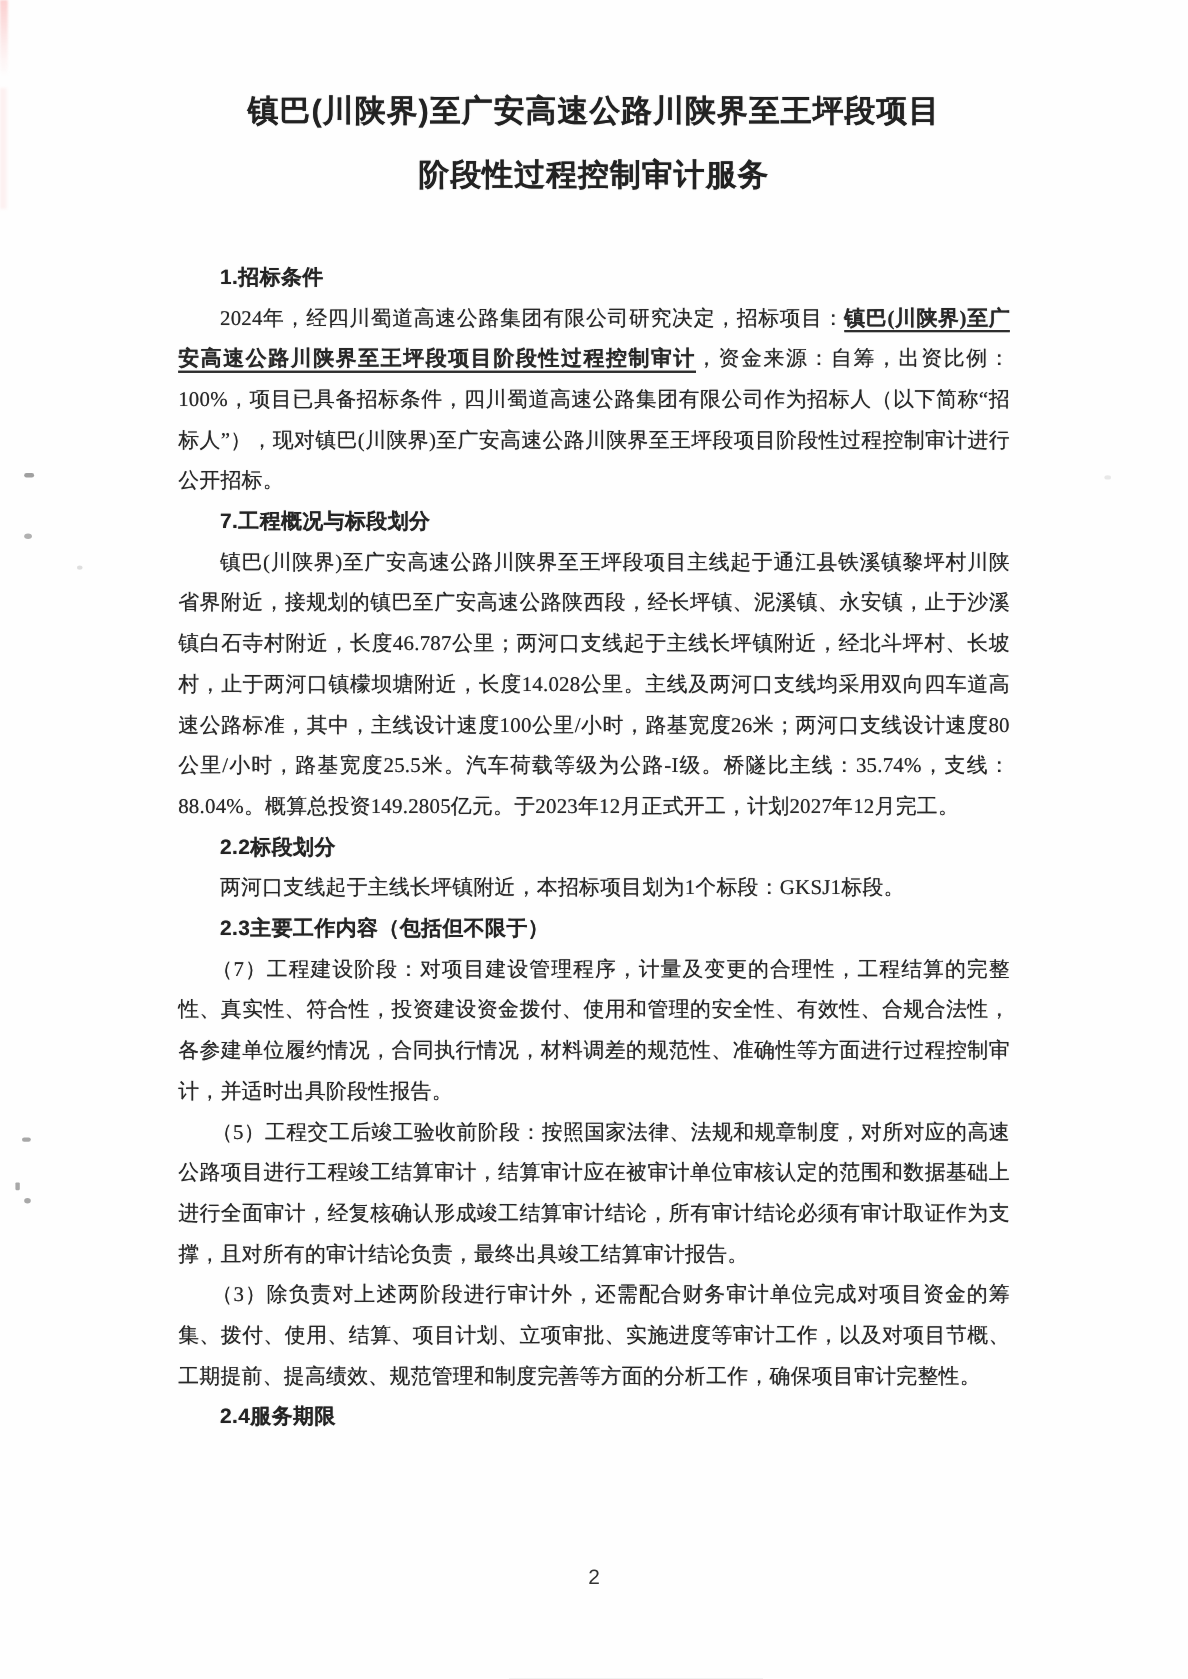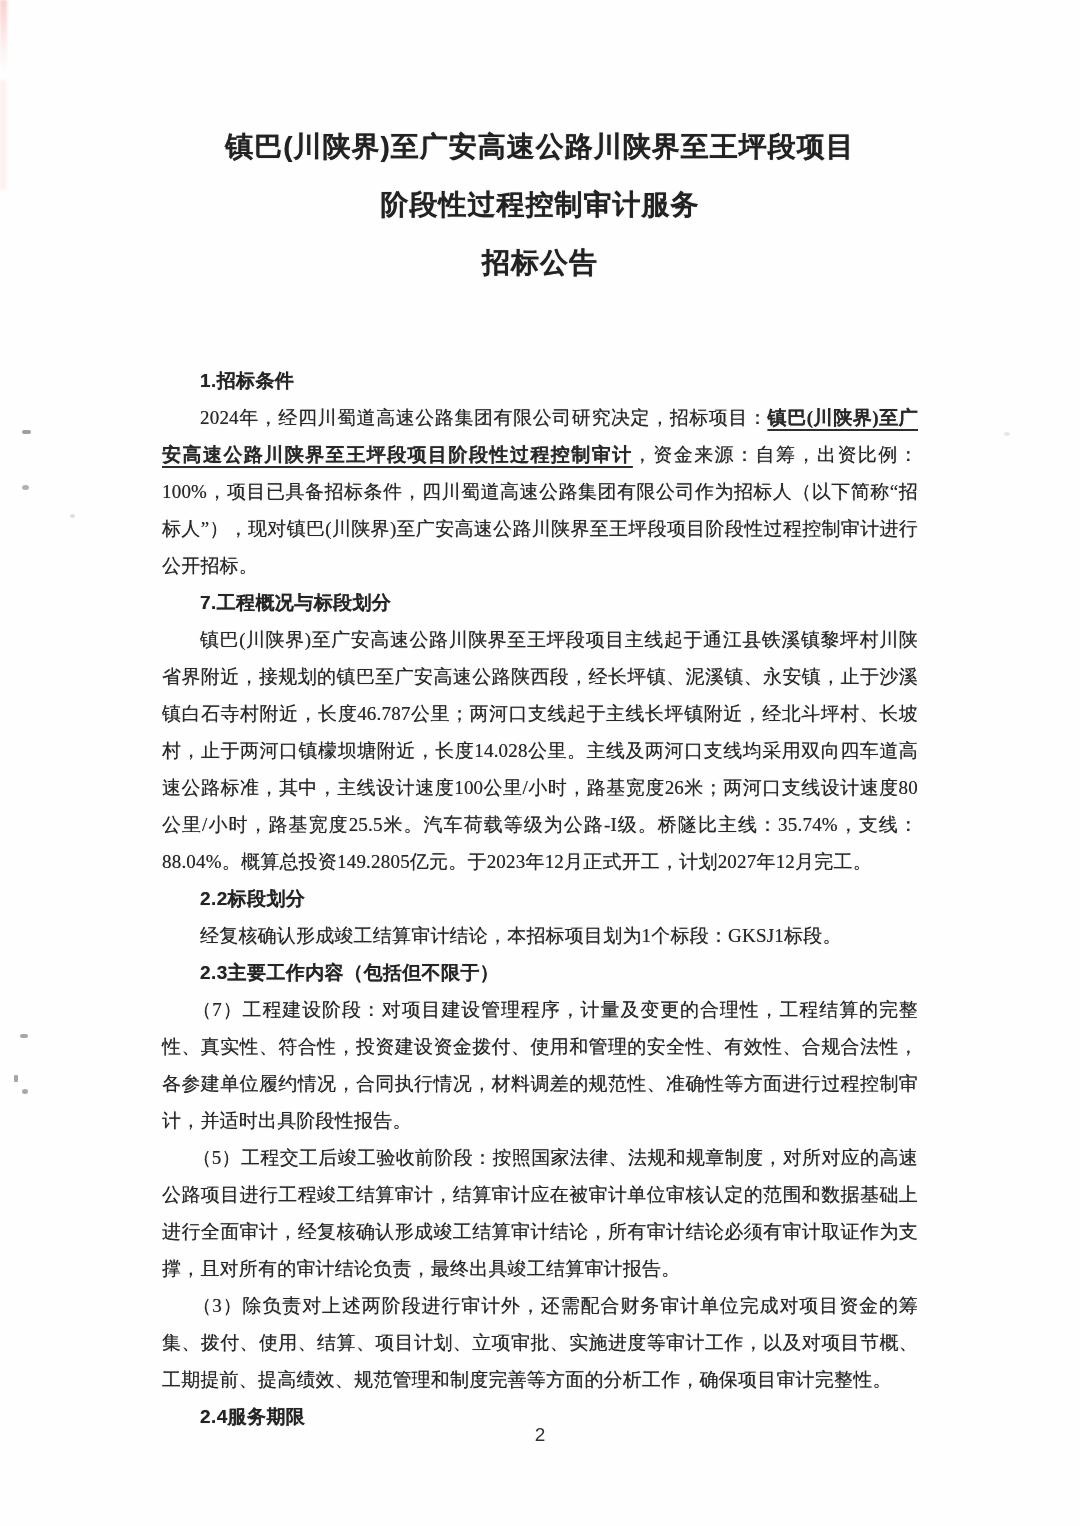--- a/index.html
+++ b/index.html
@@ -44,34 +44,34 @@
   }
   .speck.s1 { left: 22px;  top: 430px;  width: 9px; height: 4px; opacity: 0.55; border-radius: 2px; }
   .speck.s2 { left: 22px;  top: 485px;  width: 7px; height: 5px; opacity: 0.45; }
   .speck.s3 { left: 70px;  top: 514px;  width: 5px; height: 4px; opacity: 0.18; }
   .speck.s4 { left: 20px;  top: 1034px; width: 8px; height: 4px; opacity: 0.5; border-radius: 2px; }
   .speck.s5 { left: 14px;  top: 1075px; width: 4px; height: 7px; opacity: 0.5; border-radius: 1px; }
   .speck.s6 { left: 22px;  top: 1089px; width: 6px; height: 5px; opacity: 0.5; }
   .speck.s7 { left: 1004px; top: 432px; width: 6px; height: 4px; opacity: 0.12; }
 
   .title-block {
-    padding-top: 118px;
+    padding-top: 72px;
     text-align: center;
   }
   .title-line {
     font-family: "Liberation Sans", "DejaVu Sans", sans-serif;
     font-size: 28px;
     font-weight: 700;
     line-height: 58px;
     letter-spacing: 1px;
     color: #222;
     text-shadow: 0 0 0.8px rgba(30,30,30,0.7);
   }
   .content {
-    margin: 70px 162px 0 162px;
+    margin: 46px 162px 0 162px;
   }
   .content p {
     margin: 0;
     font-size: 19px;
     line-height: 37px;
     letter-spacing: 0.2px;
     text-align: justify;
     text-align-last: left;
     text-indent: 2em;
     text-shadow: 0 0 0.7px rgba(35,35,35,0.65);
@@ -114,37 +114,36 @@
   <div class="speck s2"></div>
   <div class="speck s3"></div>
   <div class="speck s4"></div>
   <div class="speck s5"></div>
   <div class="speck s6"></div>
   <div class="speck s7"></div>
 
   <div class="title-block">
     <div class="title-line">镇巴(川陕界)至广安高速公路川陕界至王坪段项目</div>
     <div class="title-line">阶段性过程控制审计服务</div>
-    <div class="title-line">招标公告</div>
   </div>
 
   <div class="content">
 
     <p class="heading">1.招标条件</p>
 
     <p><span>2024年，经四川蜀道高速公路集团有限公司研究决定，招标项目：</span><span class="em-underline">镇巴(川陕界)至广安高速公路川陕界至王坪段项目阶段性过程控制审计</span><span>，资金来源：自筹，出资比例：100%，项目已具备招标条件，四川蜀道高速公路集团有限公司作为招标人（以下简称“招标人”），现对镇巴(川陕界)至广安高速公路川陕界至王坪段项目阶段性过程控制审计进行公开招标。</span></p>
 
     <p class="heading">7.工程概况与标段划分</p>
 
 
     <p>镇巴(川陕界)至广安高速公路川陕界至王坪段项目主线起于通江县铁溪镇黎坪村川陕省界附近，接规划的镇巴至广安高速公路陕西段，经长坪镇、泥溪镇、永安镇，止于沙溪镇白石寺村附近，长度46.787公里；两河口支线起于主线长坪镇附近，经北斗坪村、长坡村，止于两河口镇檬坝塘附近，长度14.028公里。主线及两河口支线均采用双向四车道高速公路标准，其中，主线设计速度100公里/小时，路基宽度26米；两河口支线设计速度80公里/小时，路基宽度25.5米。汽车荷载等级为公路-I级。桥隧比主线：35.74%，支线：88.04%。概算总投资149.2805亿元。于2023年12月正式开工，计划2027年12月完工。</p>
 
     <p class="heading">2.2标段划分</p>
 
-    <p>经复核确认形成竣工结算审计结论，本招标项目划为1个标段：GKSJ1标段。</p>
+    <p>两河口支线起于主线长坪镇附近，本招标项目划为1个标段：GKSJ1标段。</p>
 
     <p class="heading">2.3主要工作内容（包括但不限于）</p>
 
     <p class="numbered">（7）工程建设阶段：对项目建设管理程序，计量及变更的合理性，工程结算的完整性、真实性、符合性，投资建设资金拨付、使用和管理的安全性、有效性、合规合法性，各参建单位履约情况，合同执行情况，材料调差的规范性、准确性等方面进行过程控制审计，并适时出具阶段性报告。</p>
 
     <p class="numbered">（5）工程交工后竣工验收前阶段：按照国家法律、法规和规章制度，对所对应的高速公路项目进行工程竣工结算审计，结算审计应在被审计单位审核认定的范围和数据基础上进行全面审计，经复核确认形成竣工结算审计结论，所有审计结论必须有审计取证作为支撑，且对所有的审计结论负责，最终出具竣工结算审计报告。</p>
 
     <p class="numbered">（3）除负责对上述两阶段进行审计外，还需配合财务审计单位完成对项目资金的筹集、拨付、使用、结算、项目计划、立项审批、实施进度等审计工作，以及对项目节概、工期提前、提高绩效、规范管理和制度完善等方面的分析工作，确保项目审计完整性。</p>
 
     <p class="heading">2.4服务期限</p>

